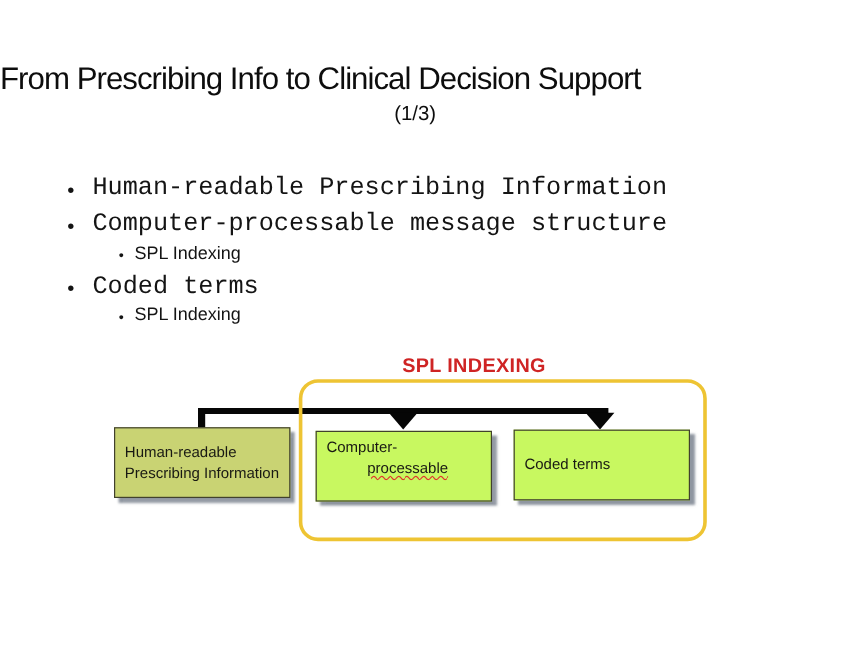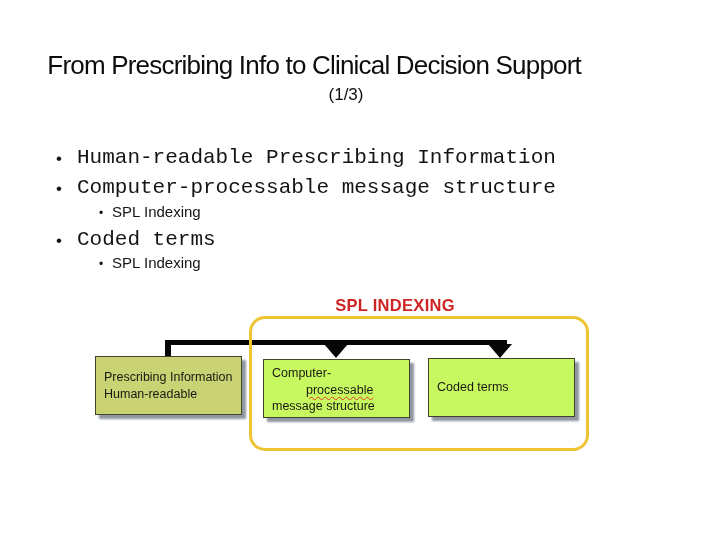--- a/index.html
+++ b/index.html
@@ -7,21 +7,21 @@
     position:relative;
     width:720px;height:540px;
     background:#ffffff;
     overflow:hidden;
     font-family:"Liberation Sans", sans-serif;
     color:#111;
   }
   
   .title{
     position:absolute;left:0;top:48px;width:581px;
-    text-align:right;
+    text-align:left;
     font-size:26px;line-height:34px;
     letter-spacing:-0.8px;
     color:#0d0d0d;
     white-space:nowrap;
   }
   .subtitle{
     position:absolute;left:0;top:84px;width:692px;
     text-align:center;
     font-size:17px;line-height:22px;
     color:#0d0d0d;
@@ -113,27 +113,26 @@
   <div class="spl-label" style="color: rgb(207, 36, 36);">SPL INDEXING</div>
 
   <div class="bracket-h"></div>
   <div class="bracket-v"></div>
   <div class="arrow a1"></div>
   <div class="arrow a2"></div>
 
   <div class="group-outline" style="border-color: rgb(238, 196, 51);"></div>
 
   <div class="dbox box1" style="background-color: rgb(201, 211, 115);">
+    <div>Human-readable</div>
     <div>Prescribing Information</div>
-    <div>Human-readable</div>
   </div>
 
   <div class="dbox box2" style="background-color: rgb(200, 248, 96);">
     <div>Computer-</div>
     <div class="misspell">processable</div>
-    <div>message structure</div>
   </div>
 
   <div class="dbox box3" style="background-color: rgb(200, 248, 96);">
     <div>Coded terms</div>
   </div>
 
 </div>
 
 </body></html>

